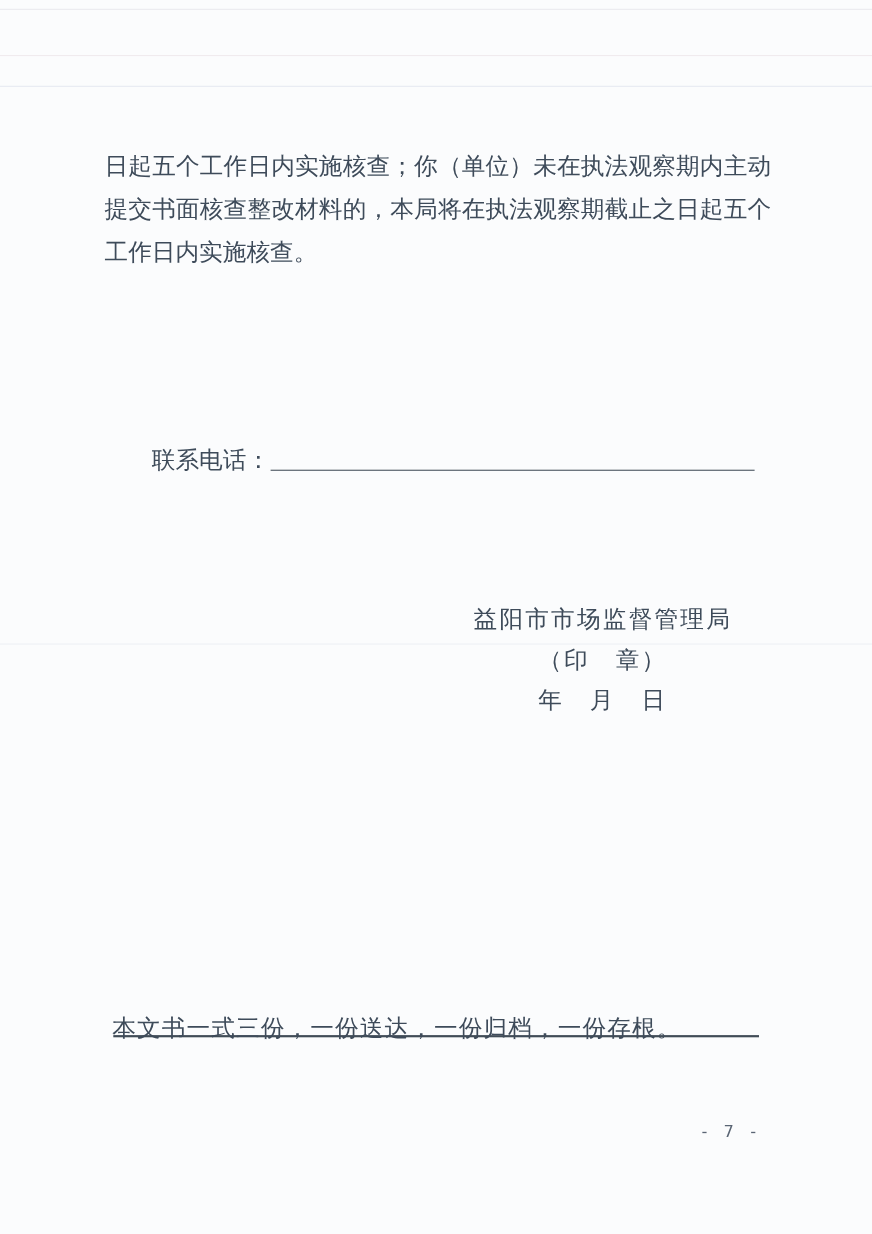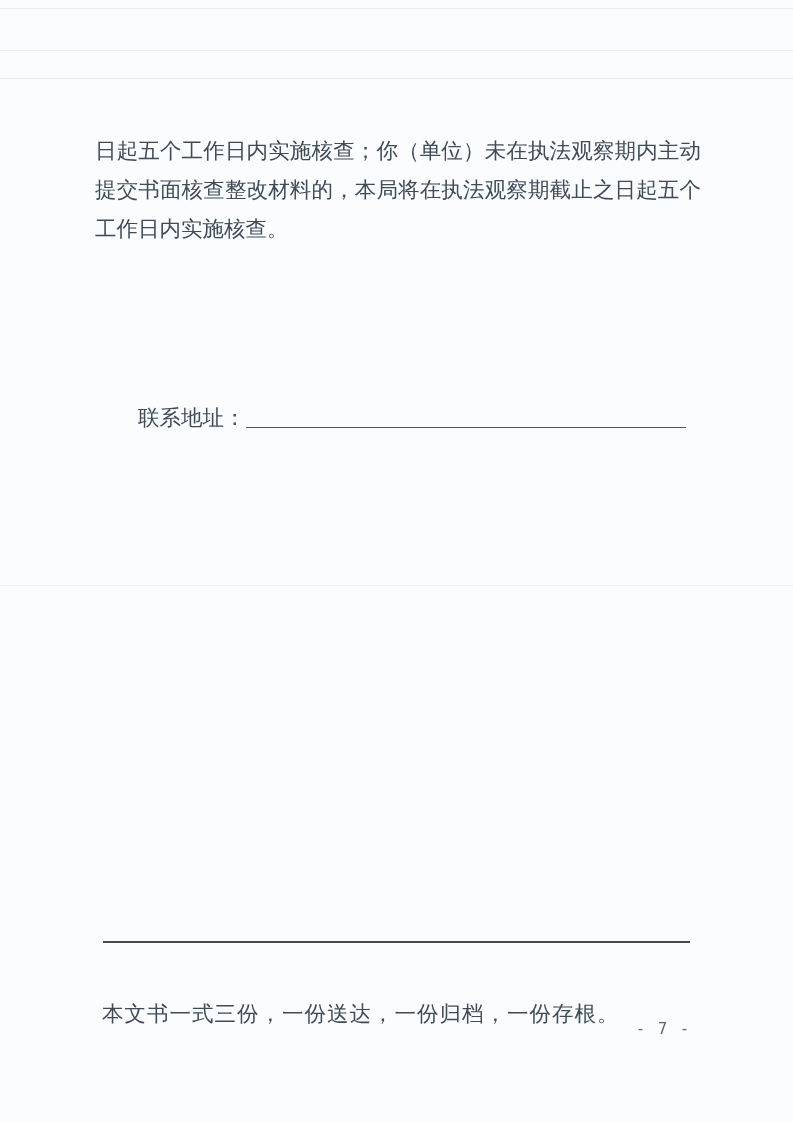--- a/index.html
+++ b/index.html
@@ -86,21 +86,21 @@
     position: absolute;
     left: 103px;
     top: 941px;
     width: 587px;
     height: 0;
     border-top: 2px solid #414c57;
   }
   .footer-note {
     position: absolute;
     left: 102px;
-    top: 999px;
+    top: 920px;
     font-size: 21.5px;
     letter-spacing: 1px;
     color: #3e4b5a;
     white-space: nowrap;
   }
   .page-number {
     position: absolute;
     left: 636px;
     top: 1020px;
     font-size: 15px;
@@ -118,24 +118,29 @@
   <div class="scanline l2"></div>
   <div class="scanline l3"></div>
   <div class="scanline l4"></div>
 
   <div class="content">
     <p>日起五个工作日内实施核查；你（单位）未在执法观察期内主动提交书面核查整改材料的，本局将在执法观察期截止之日起五个工作日内实施核查。</p>
   </div>
 
   <div class="contact">
     <div class="contact-line">
-      <span>联系地址：</span><span class="blank blank-address"></span>
+      <span>联系电话：</span><span class="blank blank-address"></span>
     </div>
   </div>
 
+  <div class="signature">
+    <div>益阳市市场监督管理局</div>
+    <div>（印　章）</div>
+    <div>年　月　日</div>
+  </div>
 
   <div class="footer-rule"></div>
 
   <div class="footer-note">本文书一式三份，一份送达，一份归档，一份存根。</div>
 
   <div class="page-number">- 7 -</div>
 
 </div>
 
 </body></html>

